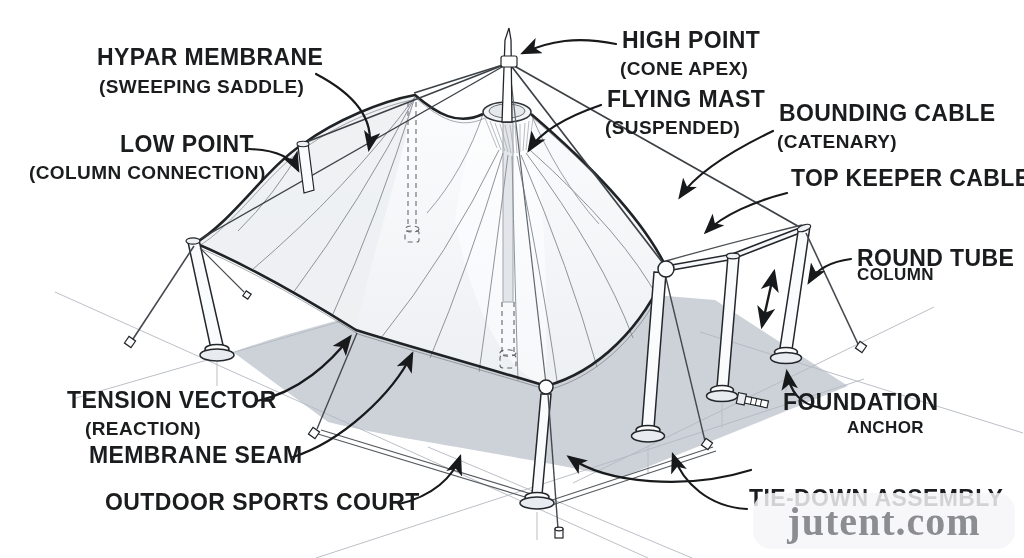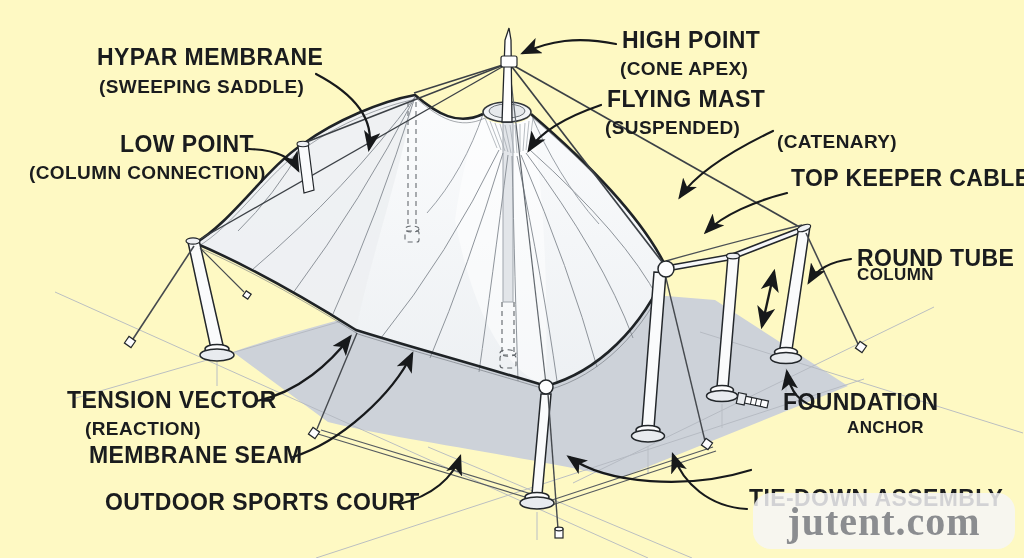--- a/index.html
+++ b/index.html
@@ -1,18 +1,18 @@
 <!DOCTYPE html>
 <html><head>
 <meta charset="utf-8">
 <style>
   html,body{margin:0;padding:0;}
   body{width:1024px;height:558px;overflow:hidden;background:#e9ebee;
        font-family:"Liberation Sans","DejaVu Sans",sans-serif;}
-  #stage{position:relative;width:1024px;height:558px;background:#fef9c3;}
+  #stage{position:relative;width:1024px;height:558px;background:#ffffff;}
   #drawing{position:absolute;left:0;top:0;z-index:1;}
   .lbl{position:absolute;z-index:4;color:#1a1c1e;font-weight:bold;
        white-space:nowrap;line-height:1;letter-spacing:.4px;
        text-transform:uppercase;}
   .lbl.main{font-size:23px;}
   .lbl.sub{font-size:19px;}
   .lbl.main2{font-size:17px;}
   #watermark-box{position:absolute;left:753px;top:493px;width:262px;height:56px;
        background:rgba(245,246,248,0.84);border-radius:18px;z-index:5;
        display:flex;align-items:center;justify-content:center;}
@@ -224,20 +224,21 @@
   </svg>
 
   <div class="lbl main" style="left:97px;top:46px">HYPAR MEMBRANE</div>
   <div class="lbl sub" style="left:99px;top:77px">(SWEEPING SADDLE)</div>
   <div class="lbl main" style="left:120px;top:133px">LOW POINT</div>
   <div class="lbl sub" style="left:29px;top:163px">(COLUMN CONNECTION)</div>
   <div class="lbl main" style="left:622px;top:29px">HIGH POINT</div>
   <div class="lbl sub" style="left:620px;top:59px">(CONE APEX)</div>
   <div class="lbl main" style="left:607px;top:88px">FLYING MAST</div>
   <div class="lbl sub" style="left:605px;top:118px">(SUSPENDED)</div>
+  <div class="lbl main" style="left:779px;top:102px">BOUNDING CABLE</div>
   <div class="lbl sub" style="left:777px;top:132px">(CATENARY)</div>
   <div class="lbl main" style="left:791px;top:167px">TOP KEEPER CABLE</div>
   <div class="lbl main" style="left:857px;top:247px">ROUND TUBE</div>
   <div class="lbl main2" style="left:857px;top:266px">COLUMN</div>
   <div class="lbl main" style="left:783px;top:391px">FOUNDATION</div>
   <div class="lbl main2" style="left:847px;top:419px">ANCHOR</div>
   <div class="lbl main" style="left:67px;top:389px">TENSION VECTOR</div>
   <div class="lbl sub" style="left:85px;top:419px">(REACTION)</div>
   <div class="lbl main" style="left:89px;top:444px">MEMBRANE SEAM</div>
   <div class="lbl main" style="left:105px;top:491px">OUTDOOR SPORTS COURT</div>

